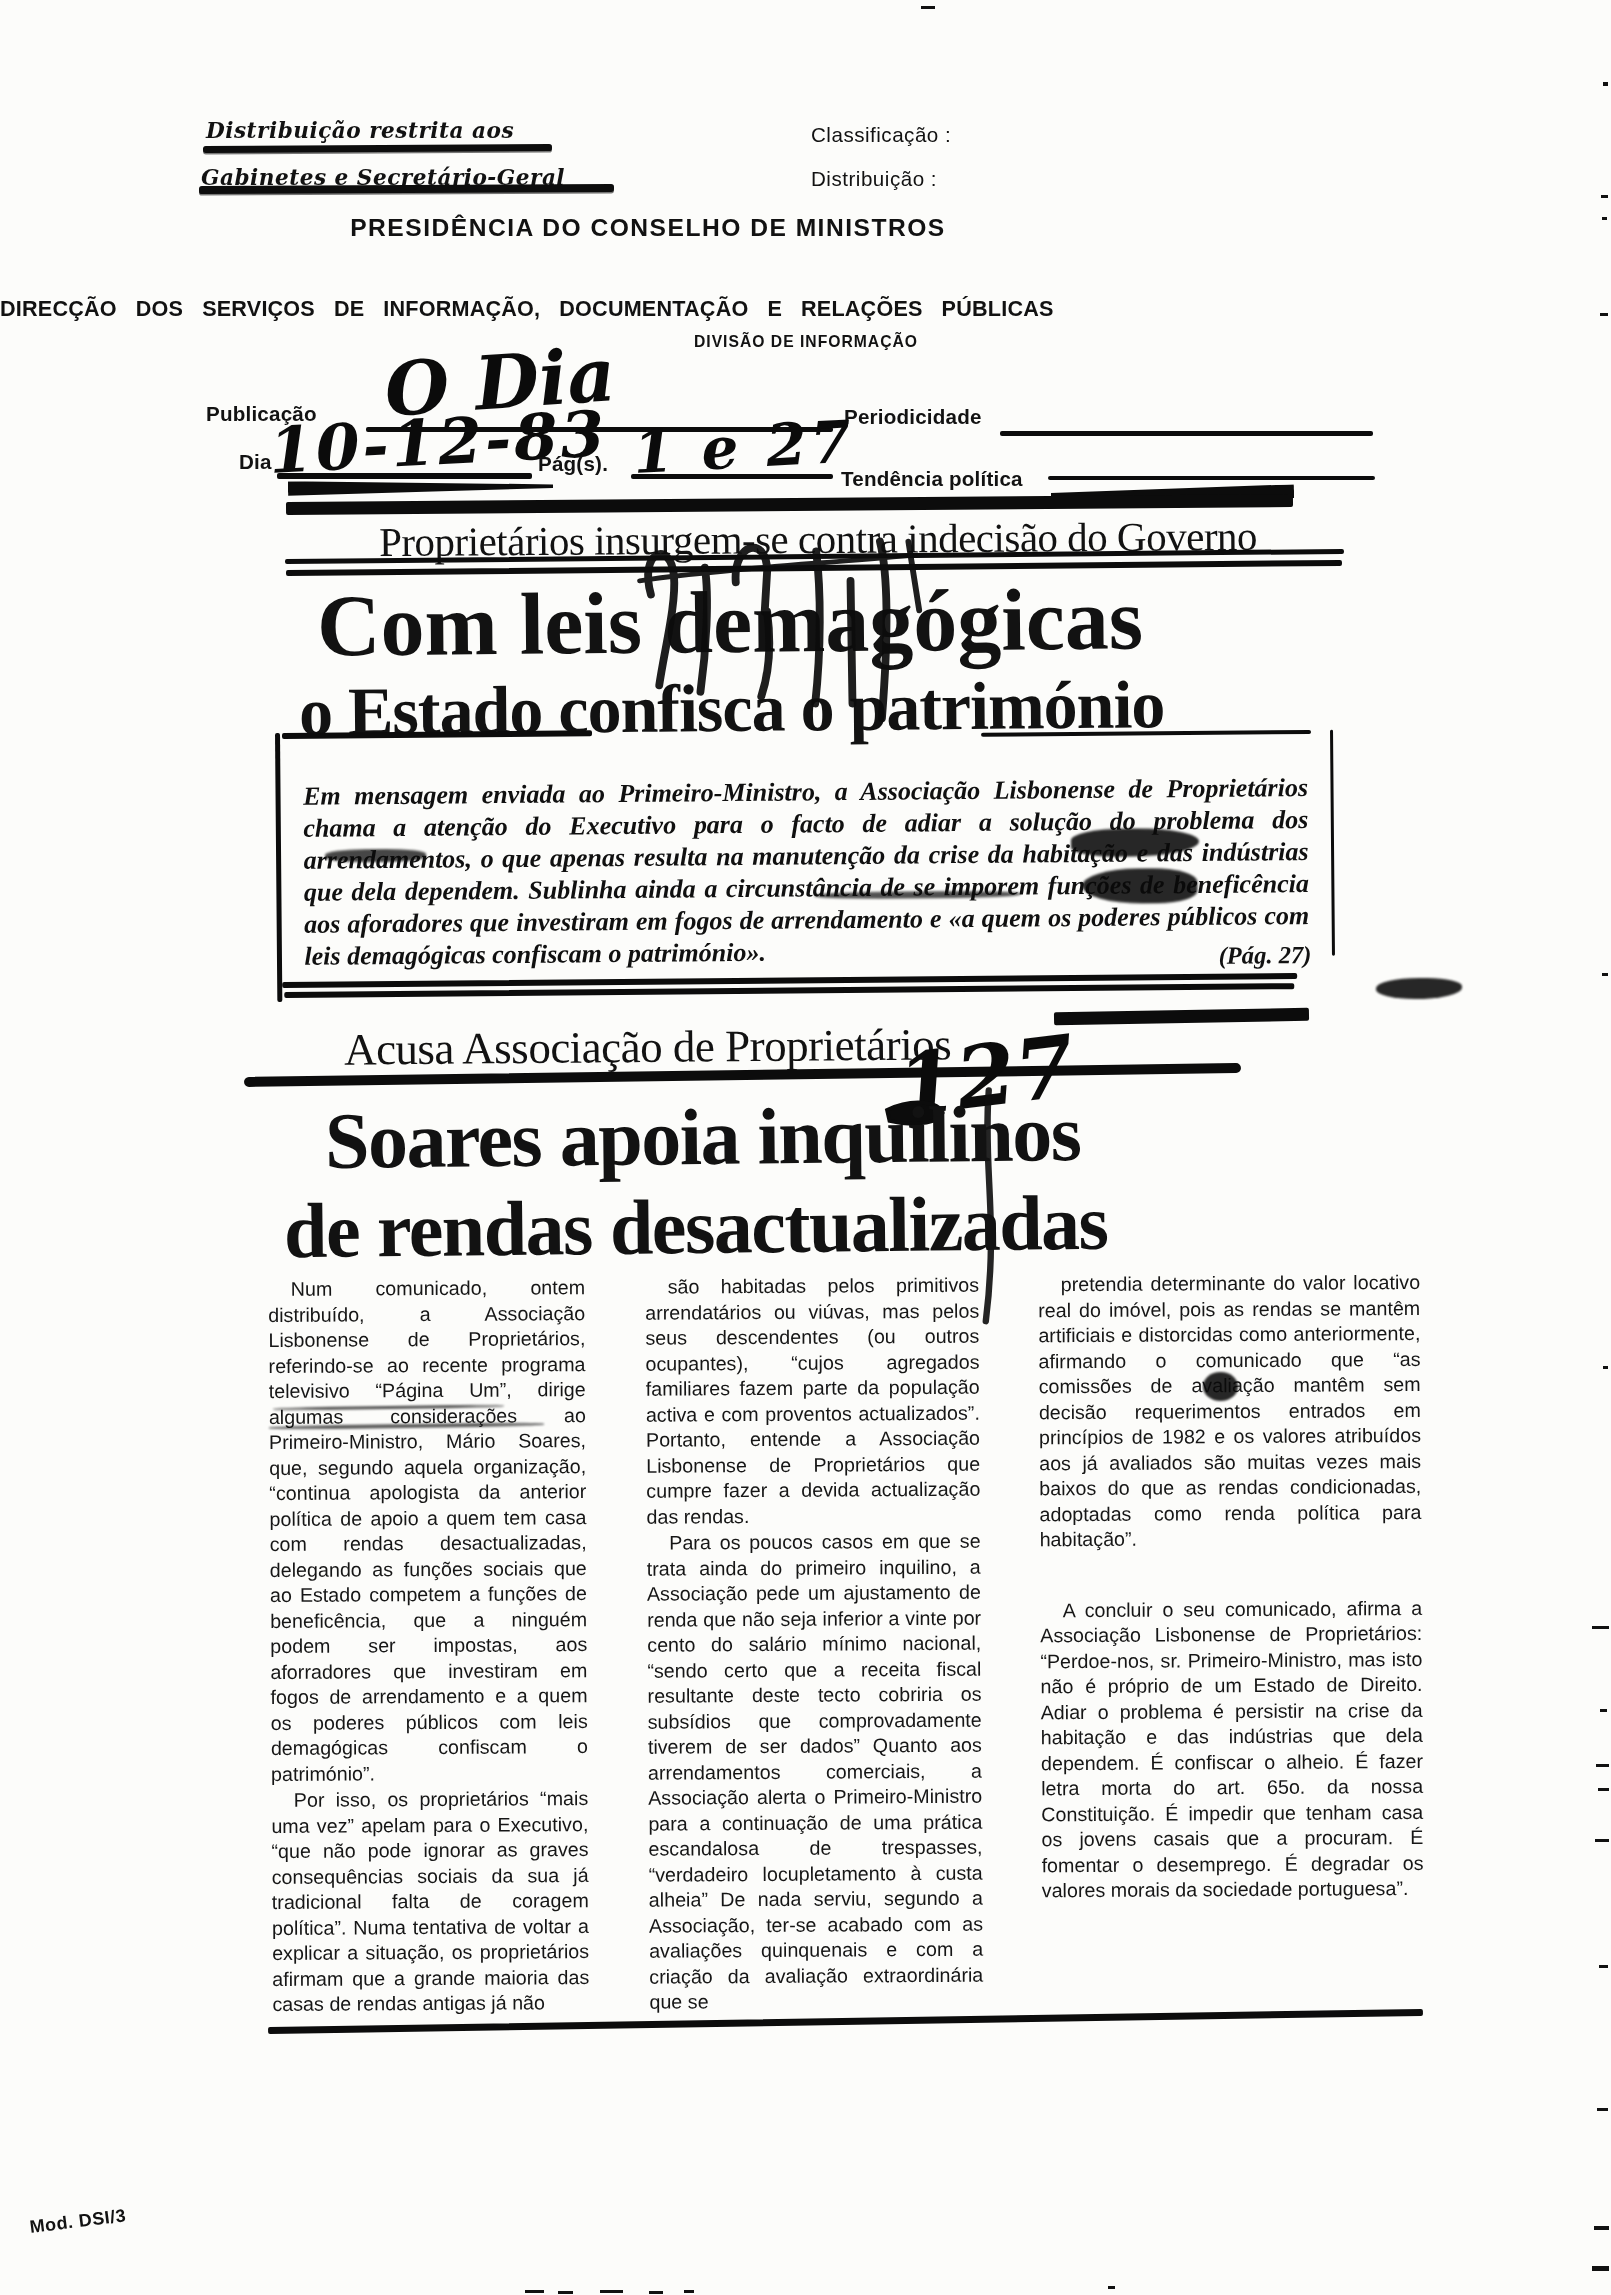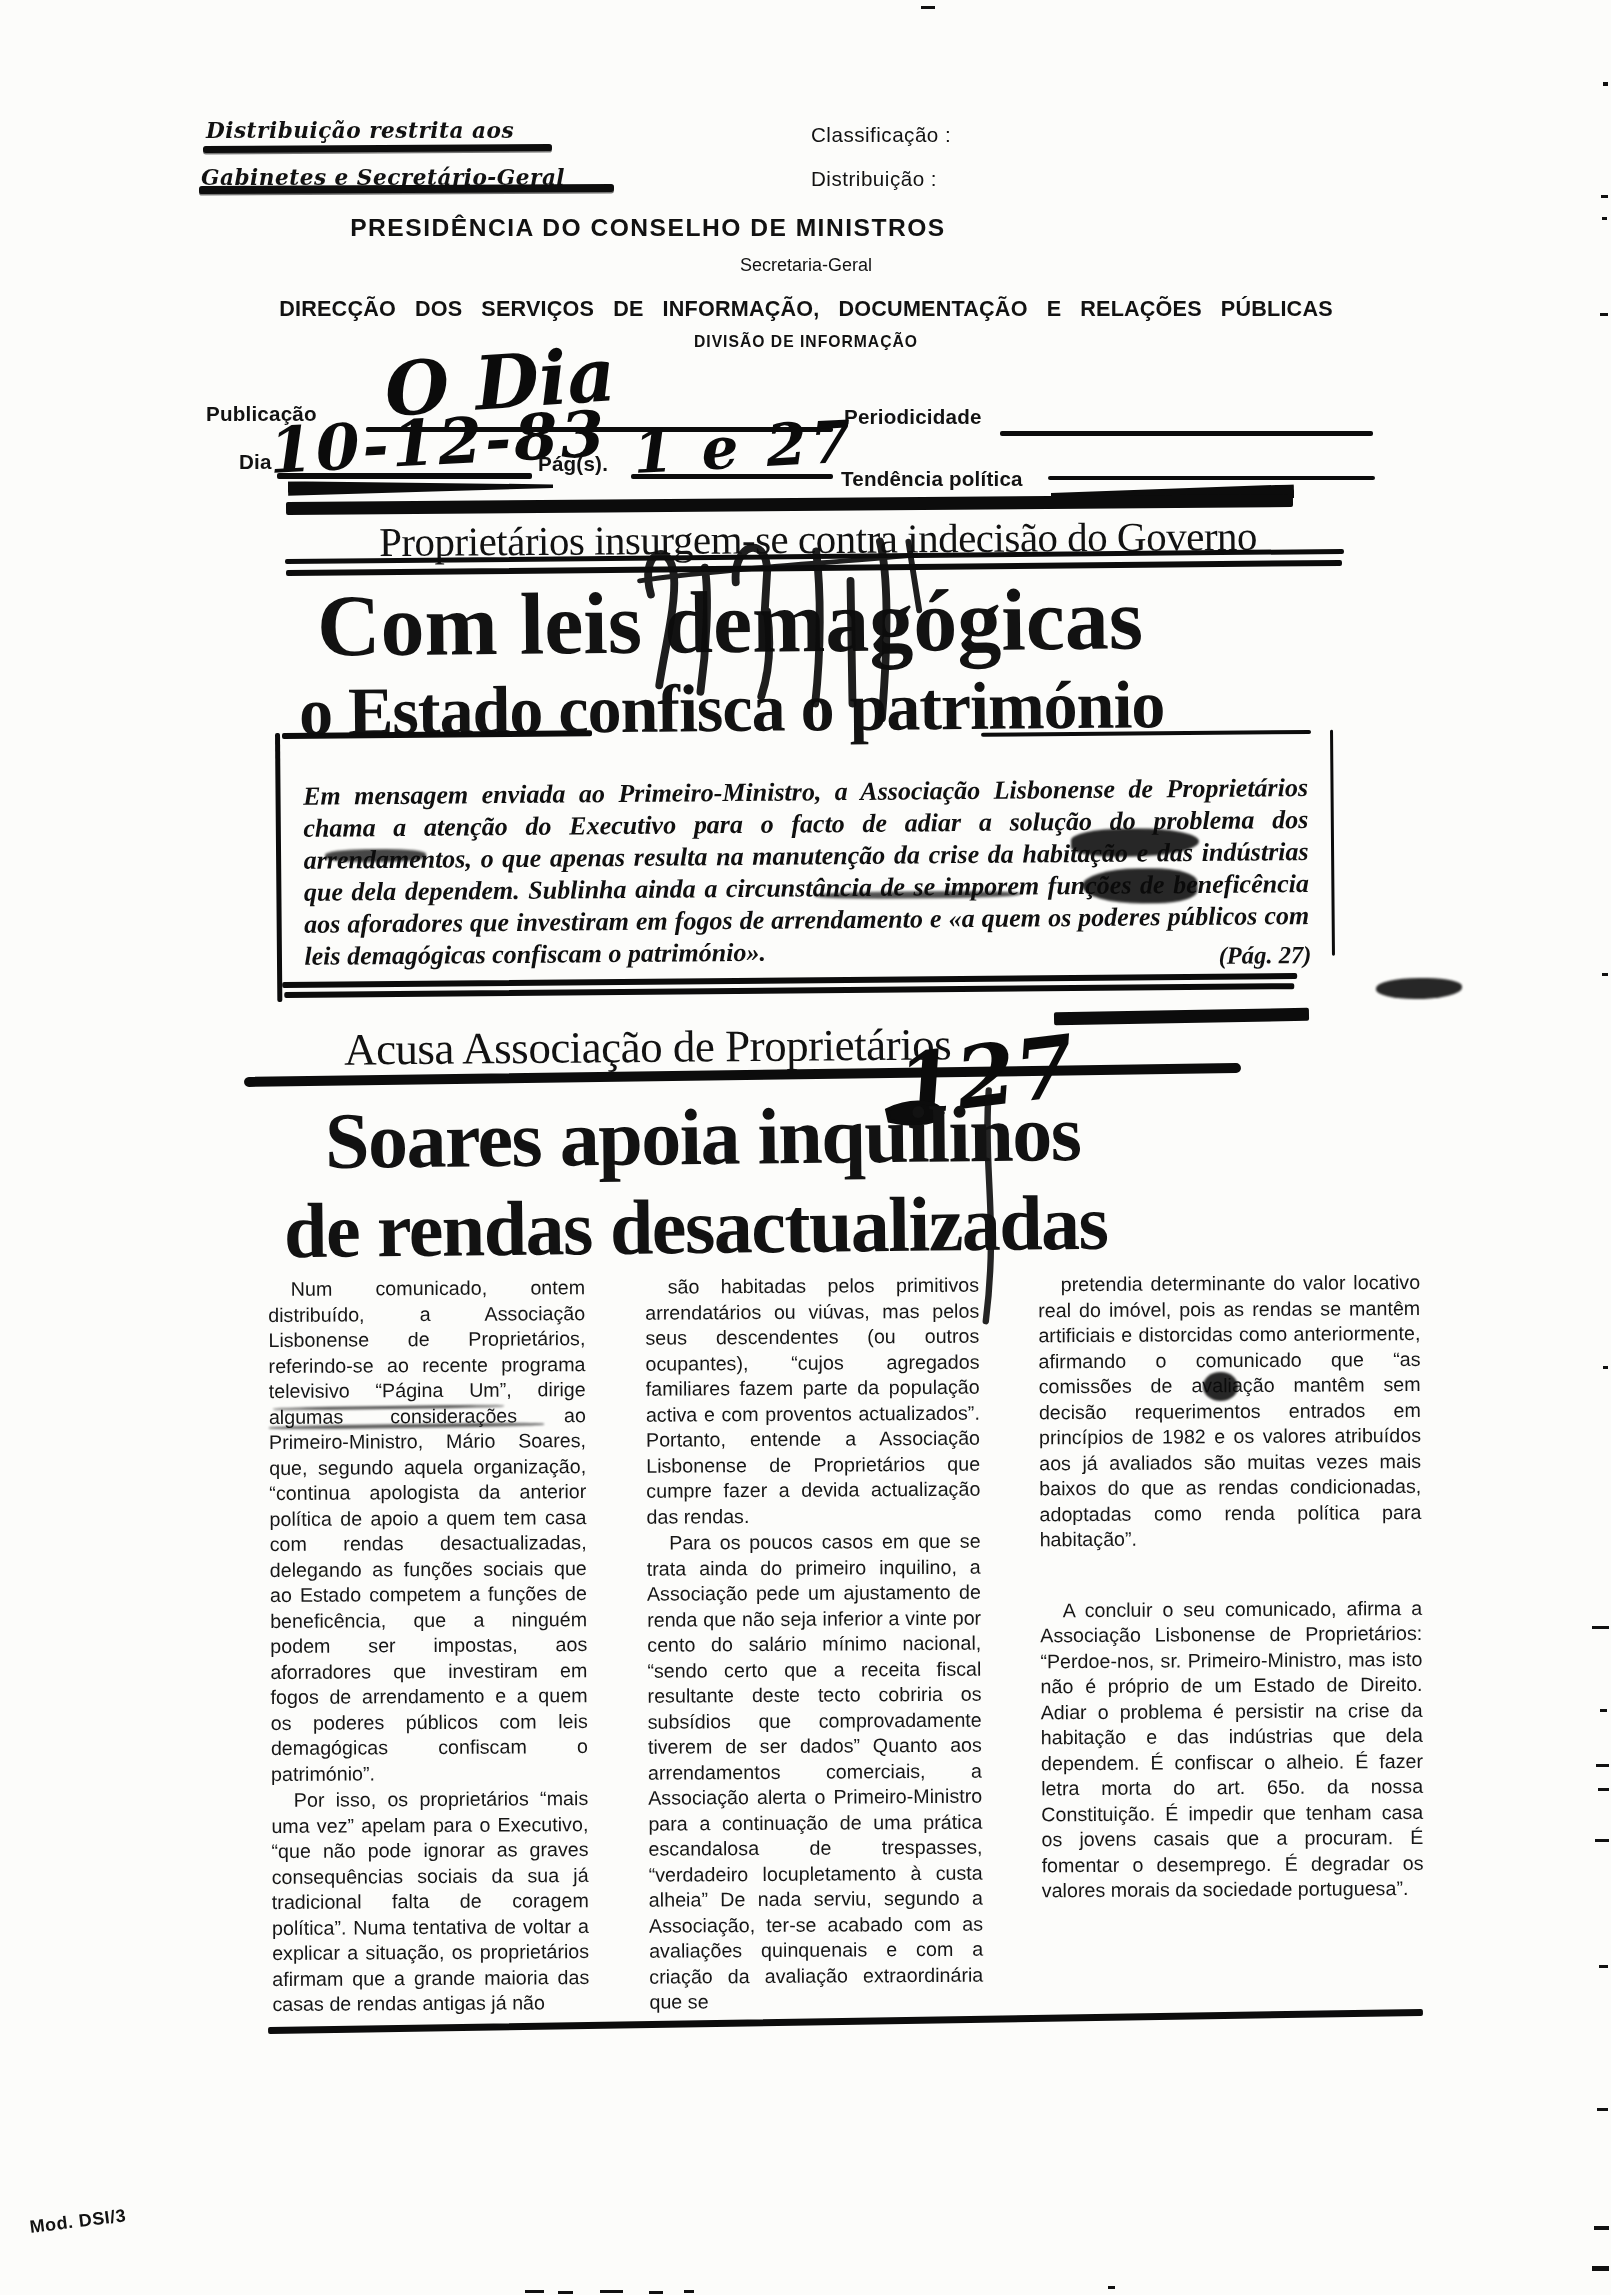--- a/index.html
+++ b/index.html
@@ -7,21 +7,21 @@
     position:relative;width:1612px;height:2295px;background:#fcfcfa;
     font-family:"Liberation Sans",sans-serif;color:#121212;overflow:hidden;
   }
   .abs{position:absolute;}
   
   .restricted{font-family:"DejaVu Serif",serif;font-style:italic;font-weight:600;font-size:21.6px;letter-spacing:0.5px;}
   .plainlabel{font-size:20.6px;letter-spacing:0.5px;}
   .smudge-bar{position:absolute;background:#0d0d0d;border-radius:2.9px;box-shadow:0 1.5px 0 rgba(10,10,10,.55);}
   .lh-title{width:1296px;text-align:center;font-weight:bold;font-size:24.6px;letter-spacing:1.5px;}
   .lh-sub{width:1612px;text-align:center;font-size:18px;}
-  .lh-dep{width:1612px;text-align:center;font-weight:bold;font-size:21.6px;word-spacing:12.8px;letter-spacing:0.2px;}
+  .lh-dep{width:1612px;text-align:left;font-weight:bold;font-size:21.6px;word-spacing:12.8px;letter-spacing:0.2px;}
   .lh-div{width:1612px;text-align:center;font-weight:bold;font-size:15.7px;letter-spacing:1px;}
   
   .form-label{font-size:20.6px;font-weight:bold;letter-spacing:0.2px;}
   .rule{position:absolute;background:#0c0c0c;border-radius:2px;}
   .hw{font-family:"DejaVu Serif",serif;font-style:italic;font-weight:bold;color:#0b0b0b;white-space:nowrap;transform-origin:left bottom;}
   .kicker{font-family:"Liberation Serif",serif;font-size:41px;letter-spacing:-0.5px;white-space:nowrap;}
   .headline{font-family:"Liberation Serif",serif;font-weight:bold;white-space:nowrap;line-height:1;}
   .wedge-l{clip-path:polygon(0 0,100% 38%,100% 62%,0 100%);background:#0c0c0c;}
   .wedge-r{clip-path:polygon(0 38%,100% 0,100% 100%,0 62%);background:#0c0c0c;}
   .lede-box{width:1064px;height:270px;transform:rotate(-0.5deg);transform-origin:left top;}
@@ -47,21 +47,20 @@
 
   <div class="abs restricted" style="left:206px;top:118px;">Distribuição restrita aos</div>
   <div class="smudge-bar" style="left:203px;top:145px;width:349px;height:7.4px;transform:rotate(-0.3deg);"></div>
   <div class="abs restricted" style="left:201px;top:165px;">Gabinetes e Secretário-Geral</div>
   <div class="smudge-bar" style="left:199px;top:185px;width:415px;height:8.4px;transform:rotate(-0.3deg);"></div>
 
   <div class="abs plainlabel" style="left:811px;top:123px;">Classificação :</div>
   <div class="abs plainlabel" style="left:811px;top:167px;">Distribuição :</div>
 
   <div class="abs lh-title" style="left:0;top:214px;">PRESIDÊNCIA DO CONSELHO DE MINISTROS</div>
-  <div class="abs lh-sub" style="left:0;top:255px;">Secretaria-Geral</div>
   <div class="abs lh-dep" style="left:0;top:296px;">DIRECÇÃO DOS SERVIÇOS DE INFORMAÇÃO, DOCUMENTAÇÃO E RELAÇÕES PÚBLICAS</div>
   <div class="abs lh-div" style="left:0;top:333px;">DIVISÃO DE INFORMAÇÃO</div>
 
   <div class="abs form-label" style="left:206px;top:402px;">Publicação</div>
   <div class="abs hw" style="left:388px;top:347px;font-size:74px;transform:rotate(-4deg);">O Dia</div>
   <div class="rule" style="left:366px;top:427px;width:467px;height:5.4px;"></div>
 
   <div class="abs form-label" style="left:844px;top:405px;">Periodicidade</div>
   <div class="rule" style="left:1000px;top:431px;width:373px;height:4.9px;"></div>
 

